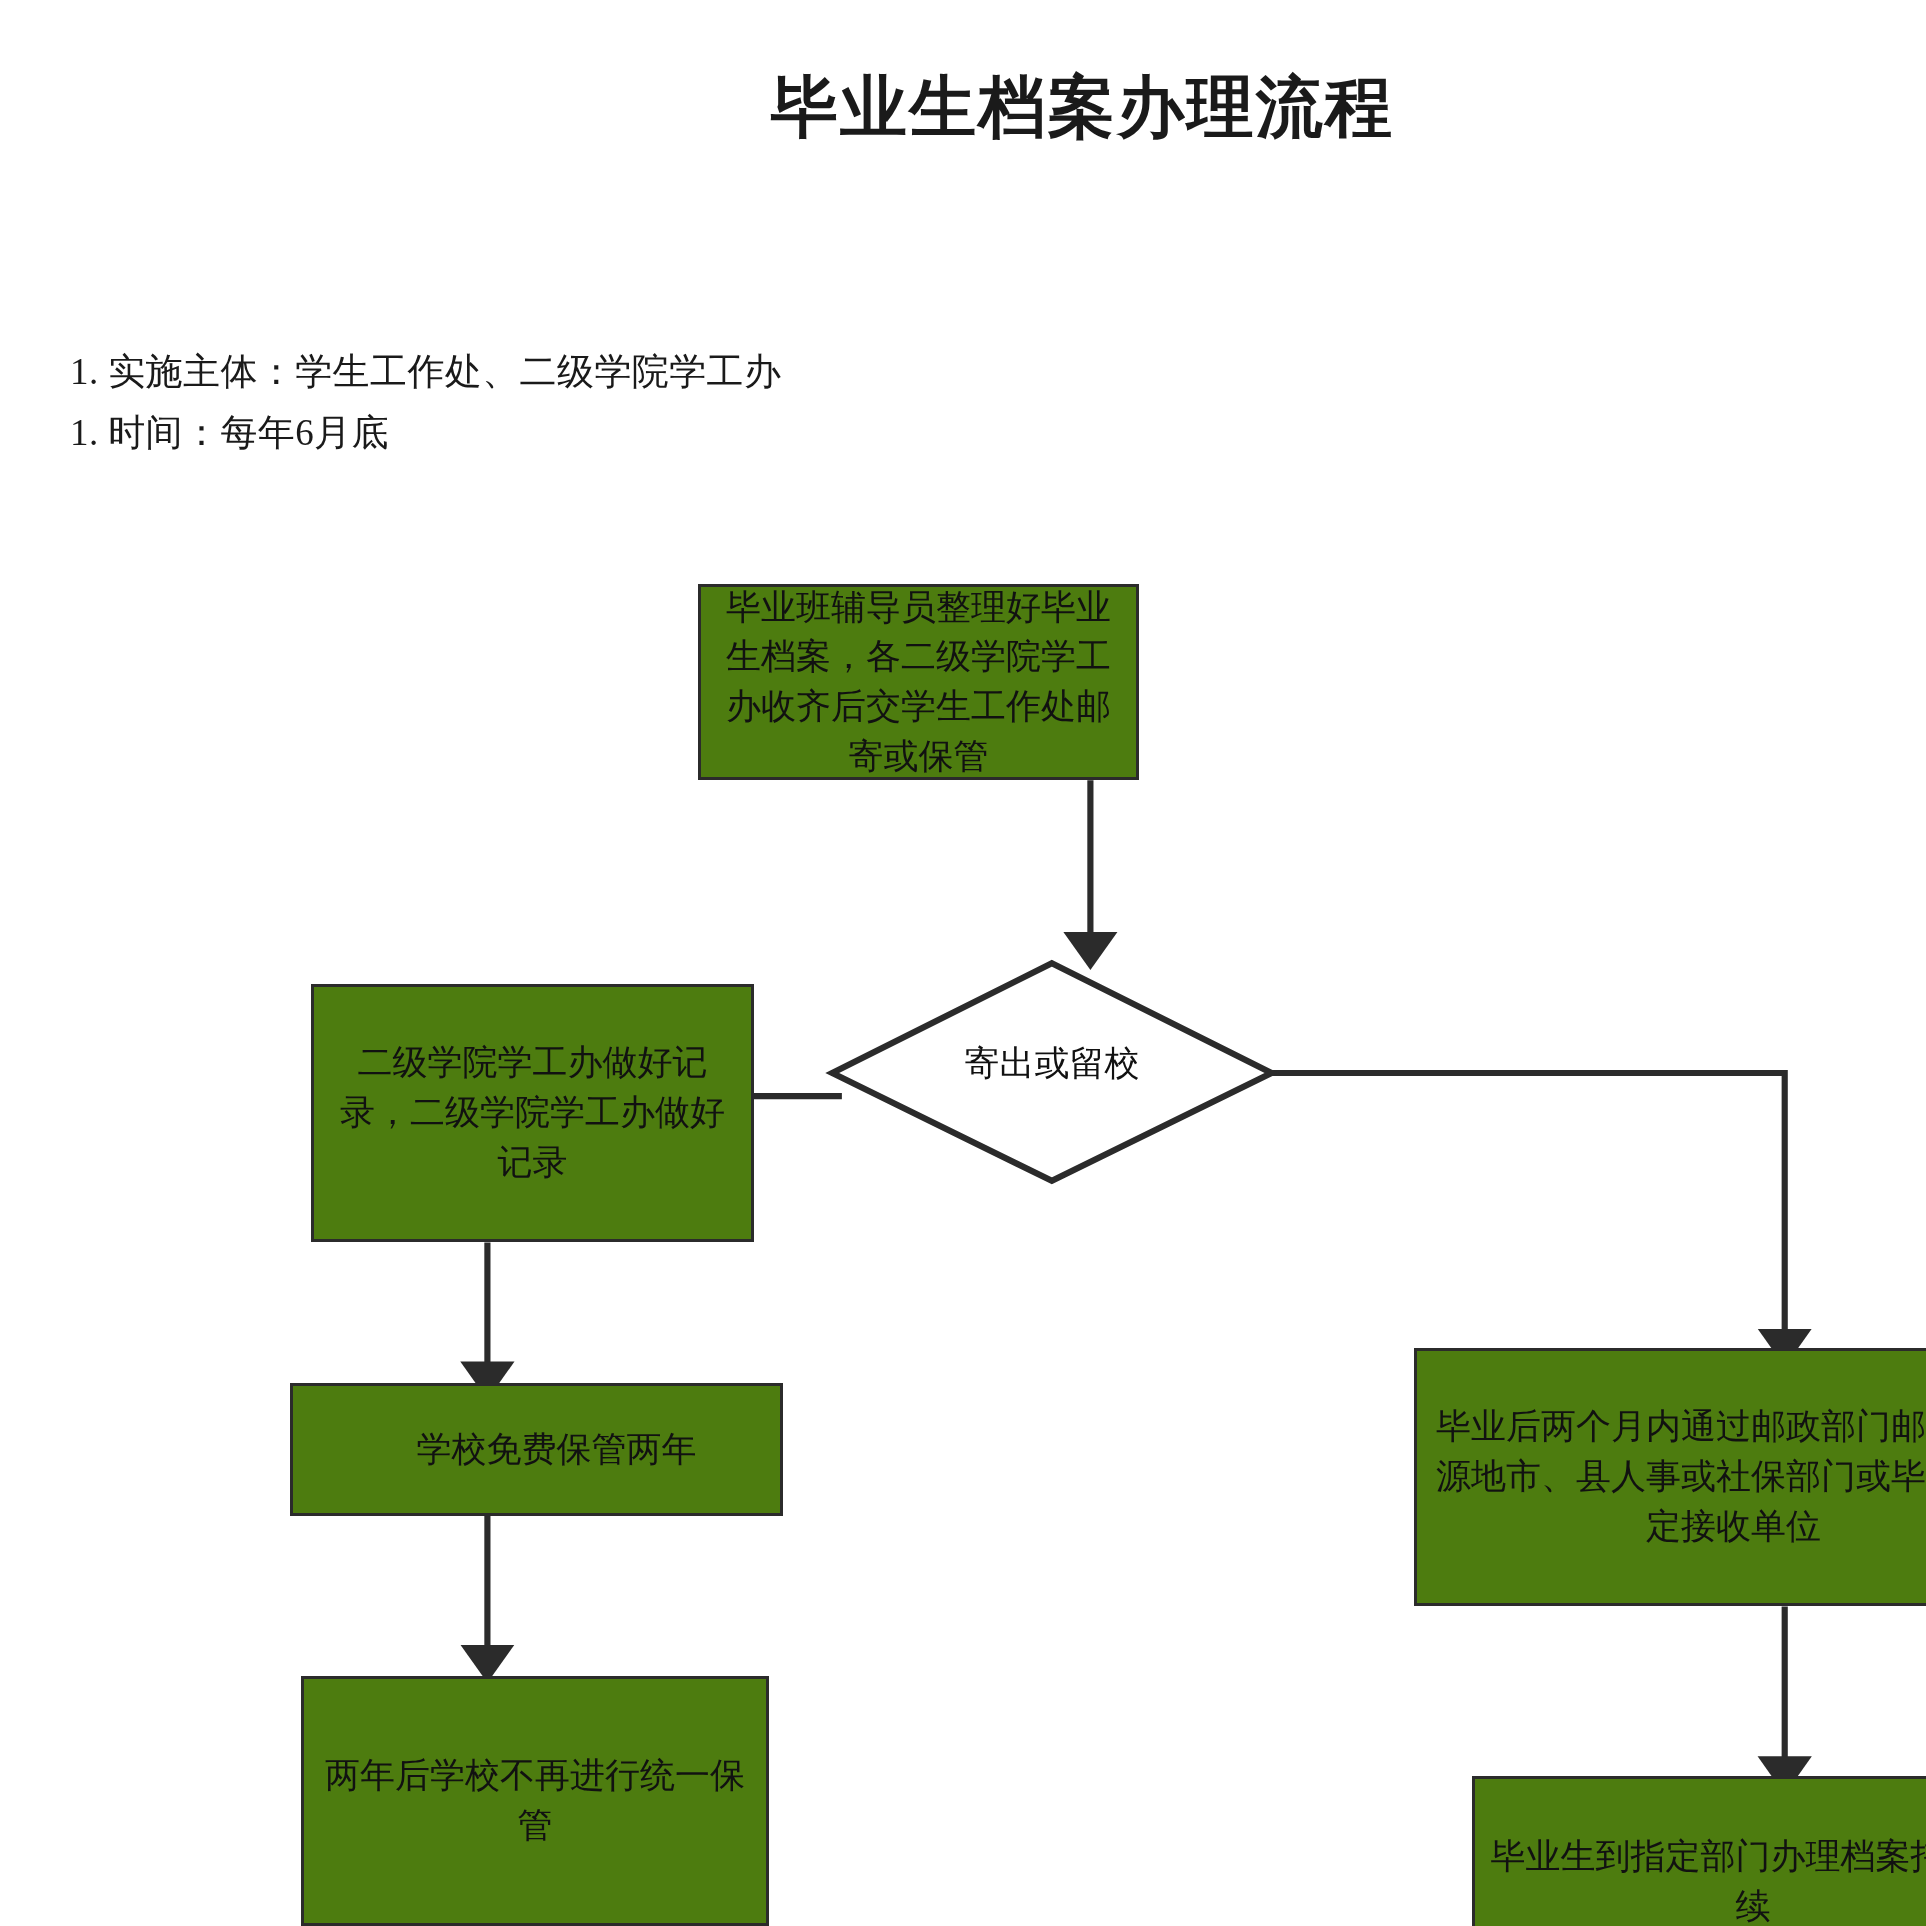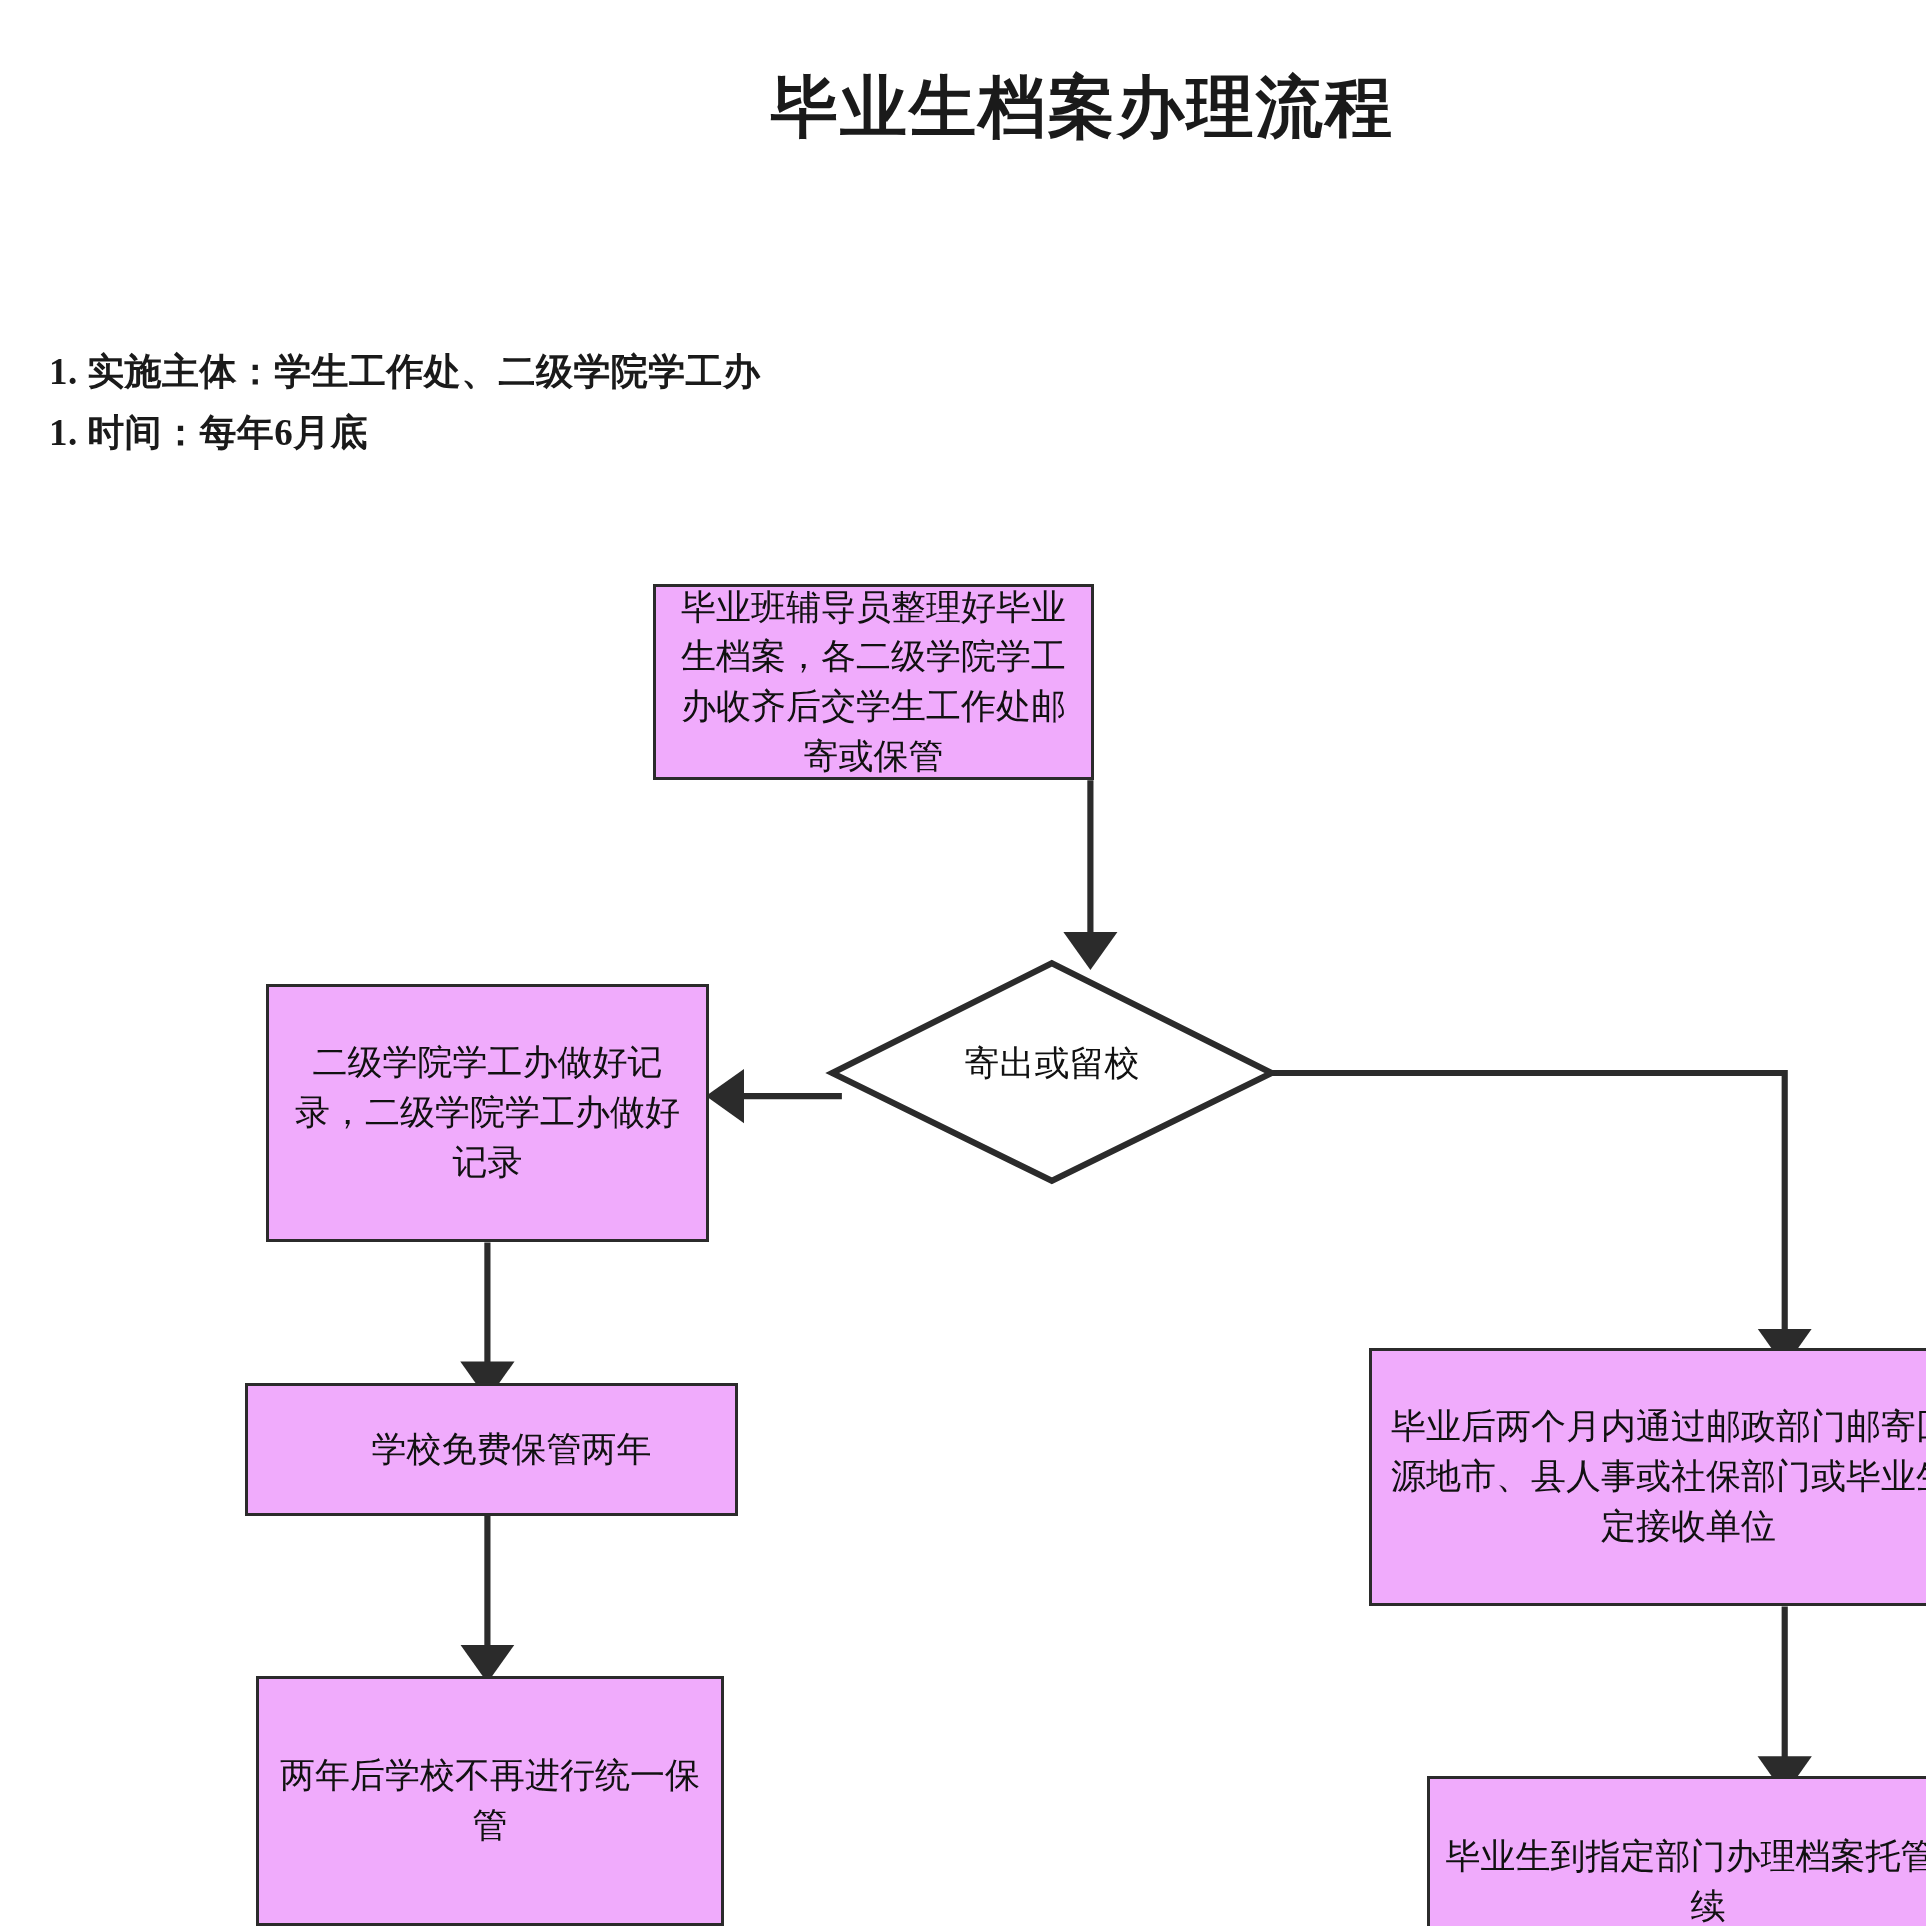--- a/index.html
+++ b/index.html
@@ -22,26 +22,25 @@
     width: 2165px;
     text-align: center;
     font-size: 67px;
     font-weight: bold;
     letter-spacing: 2.3px;
     color: #1a1a1a;
     font-family: "Liberation Sans", "DejaVu Sans", sans-serif;
   }
   .note-line {
     position: absolute;
-    left: 49px;
+    left: 70px;
     font-size: 37px;
     color: #1a1a1a;
     white-space: nowrap;
     letter-spacing: 0.4px;
-    font-weight: bold;
   }
   #note1 { top: 347px; }
   #note2 { top: 408px; }
 
   .flow-svg {
     position: absolute;
     left: 0;
     top: 0;
     width: 2165px;
     height: 1998px;
@@ -54,21 +53,22 @@
     align-items: center;
     justify-content: center;
     color: #111111;
     font-size: 35px;
     line-height: 1.42;
     text-align: center;
     letter-spacing: 0px;
   }
   .box {
     border: 3.5px solid #2b2b2b;
-    background: #f0abfc;
+    background: #4d7c0f;
+    margin-left: 45px;
   }
   .box .txt {
     padding: 0 10px;
     width: 100%;
   }
   .diamond-label {
     position: absolute;
     display: flex;
     align-items: flex-start;
     justify-content: center;

